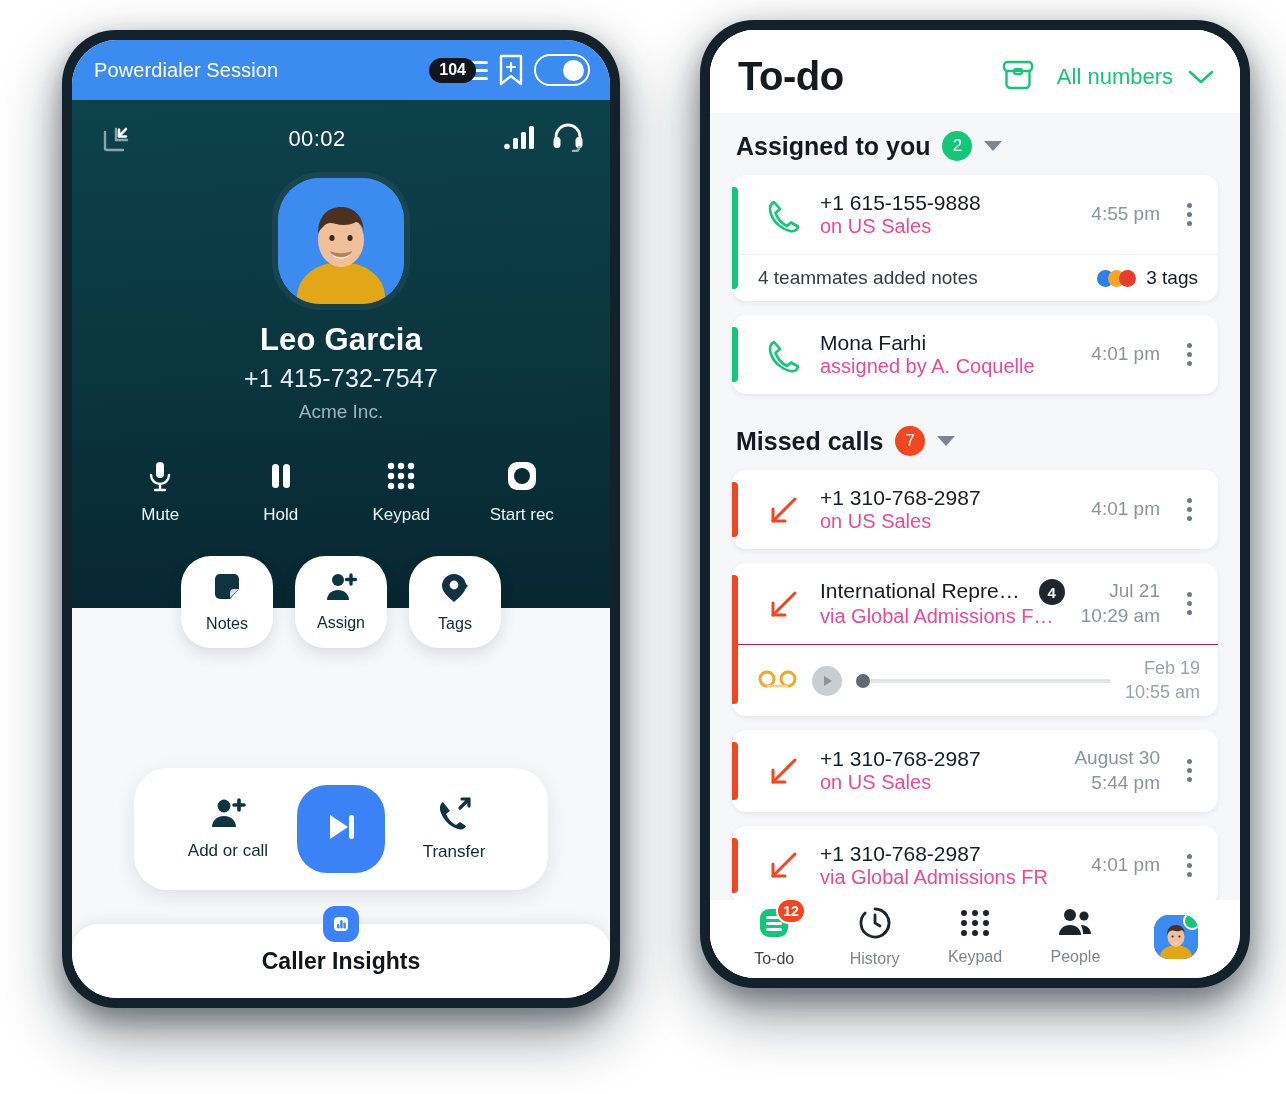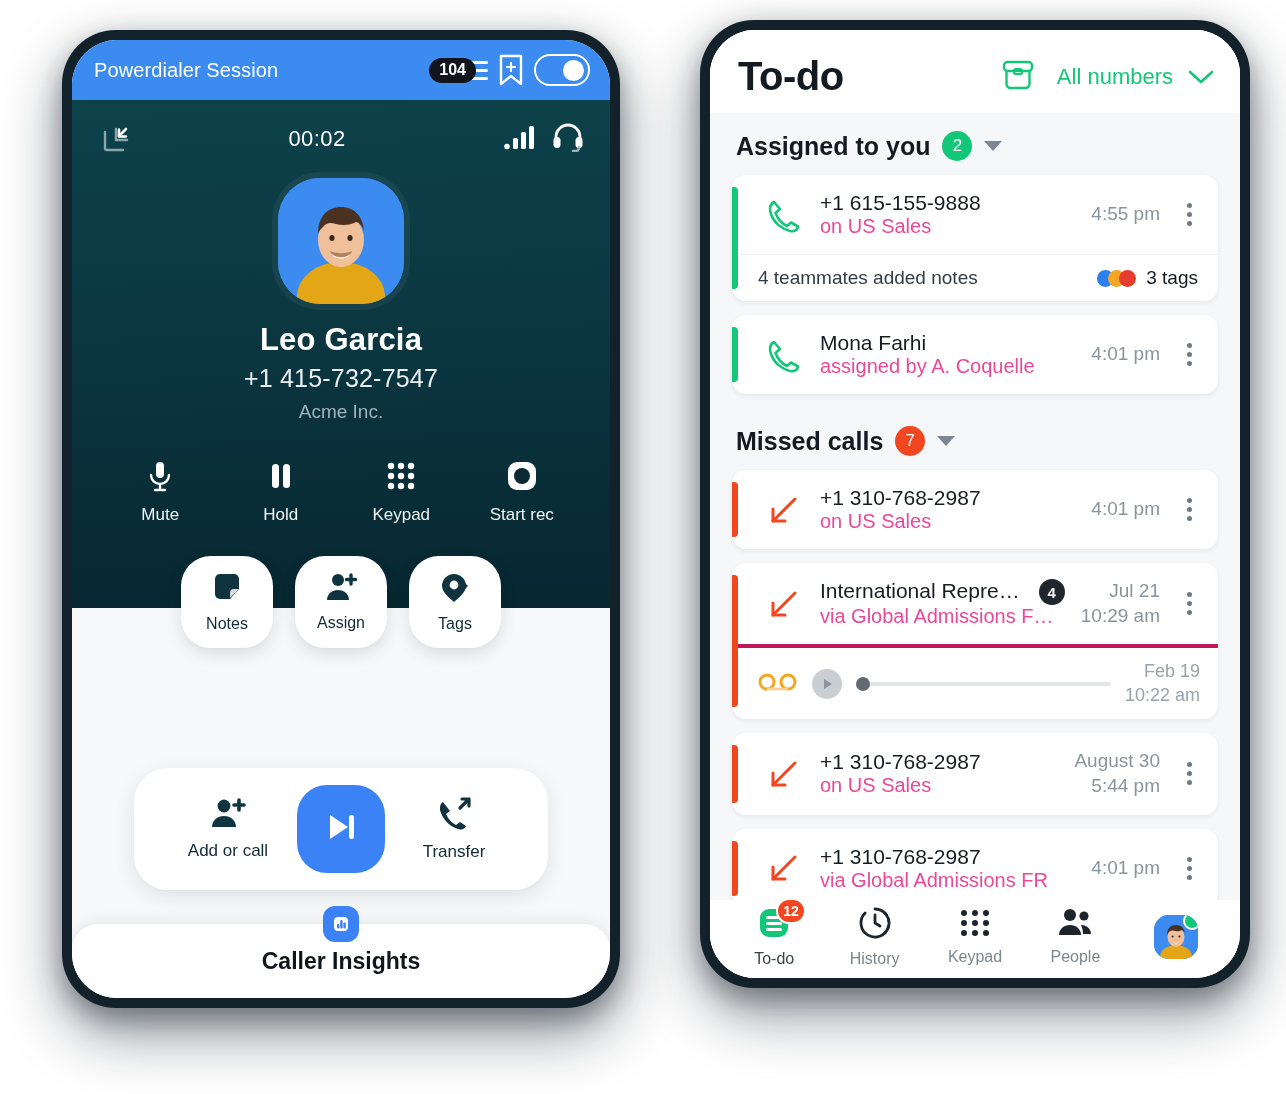--- a/index.html
+++ b/index.html
@@ -195,21 +195,21 @@
     display: flex; align-items: center; justify-content: space-between;
     padding: 12px 20px 12px 26px;
   }
   .foot-txt { font-size: 19px; color: #343c44; }
   .tags-right { display: flex; align-items: center; gap: 10px; font-size: 19px; color: #141a20; }
   .dots { display: flex; align-items: center; }
   .dots span { width: 17px; height: 17px; border-radius: 50%; display: block; }
   .dots span + span { margin-left: -6px; }
 
   .vm-row {
-    border-top: 4px solid #be185d;
+    border-top: 1px solid #be185d;
     display: flex; align-items: center; gap: 14px;
     padding: 12px 18px 12px 26px;
   }
   .play-btn { width: 30px; height: 30px; border-radius: 50%; background: #c9ced3; display: flex; align-items: center; justify-content: center; flex-shrink: 0; }
   .slider { flex: 1; display: flex; align-items: center; position: relative; height: 16px; }
   .slider .track { position: absolute; left: 0; right: 0; height: 4px; background: #e2e6ea; border-radius: 2px; }
   .slider .thumb { width: 14px; height: 14px; border-radius: 50%; background: #626a72; position: relative; }
   .vm-time { font-size: 18px; color: #9aa3ac; text-align: right; line-height: 1.3; white-space: nowrap; }
 
   .td-nav {
@@ -596,21 +596,21 @@
                 <svg width="14" height="14" viewBox="0 0 14 14">
                     <path d="M4 2l8 5-8 5z" fill="#8b949c"></path>
                   </svg>
               </span>
               <span class="slider">
                 <span class="track"></span>
                 <span class="thumb"></span>
               </span>
               <span class="vm-time">
                 <span style="display:block">Feb 19</span>
-                <span style="display:block">10:22 am</span>
+                <span style="display:block">10:55 am</span>
               </span>
             </div>
           </div>
 
           <div class="card">
             <div class="bar red"></div>
             <div class="card-main">
               <div class="card-ic">
                 <svg width="32" height="32" viewBox="0 0 32 32" fill="none">
                   <path d="M28 5L6 27" stroke="#f24620" stroke-width="3" stroke-linecap="round"></path>

